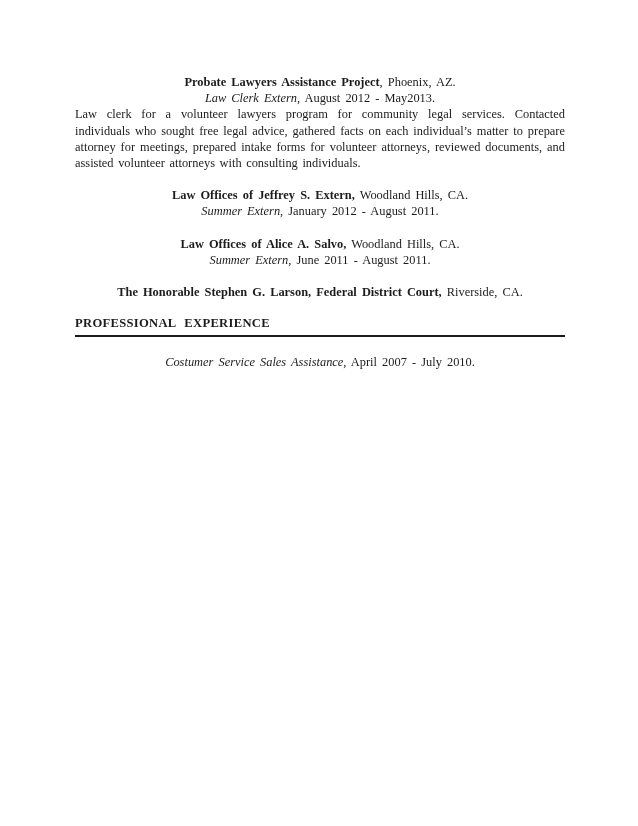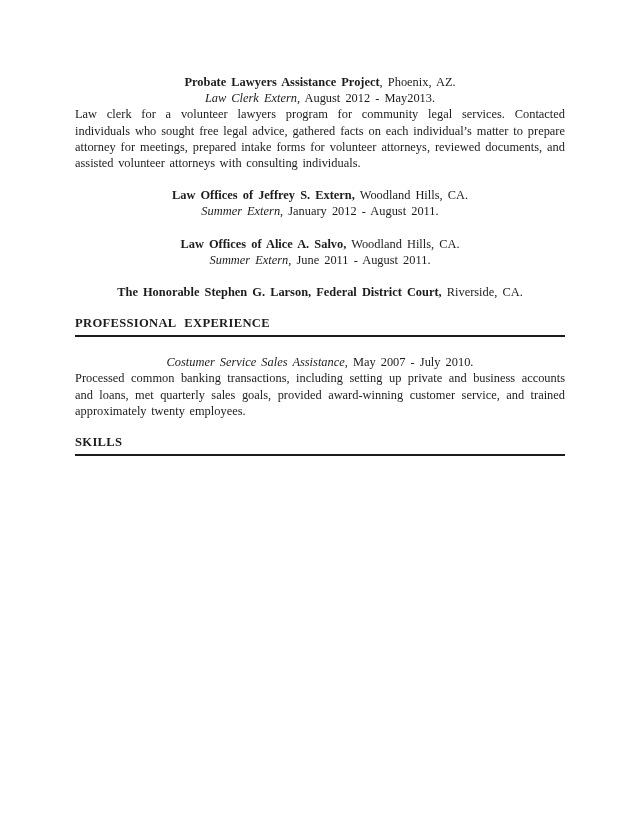--- a/index.html
+++ b/index.html
@@ -49,20 +49,18 @@
     <p class="head"><span class="i">Summer Extern</span><span>, June 2011 - August 2011.</span></p>
   </section>
 
   <section class="entry">
     <p class="head"><span class="b">The Honorable Stephen G. Larson, Federal District Court,</span><span> Riverside, CA.</span></p>
   </section>
 
   <h2 class="section">PROFESSIONAL EXPERIENCE</h2>
 
   <section class="entry">
-    <p class="head"><span class="i">Costumer Service Sales Assistance</span><span>, May 2007 - July 2010.</span></p>
-    <p class="desc">Processed common banking transactions, including setting up private and business accounts and loans, met quarterly sales goals, provided award-winning customer service, and trained approximately twenty employees.</p>
+    <p class="head"><span class="i">Costumer Service Sales Assistance</span><span>, April 2007 - July 2010.</span></p>
   </section>
 
-  <h2 class="section">SKILLS</h2>
 
 
 </div>
 
 </body></html>

